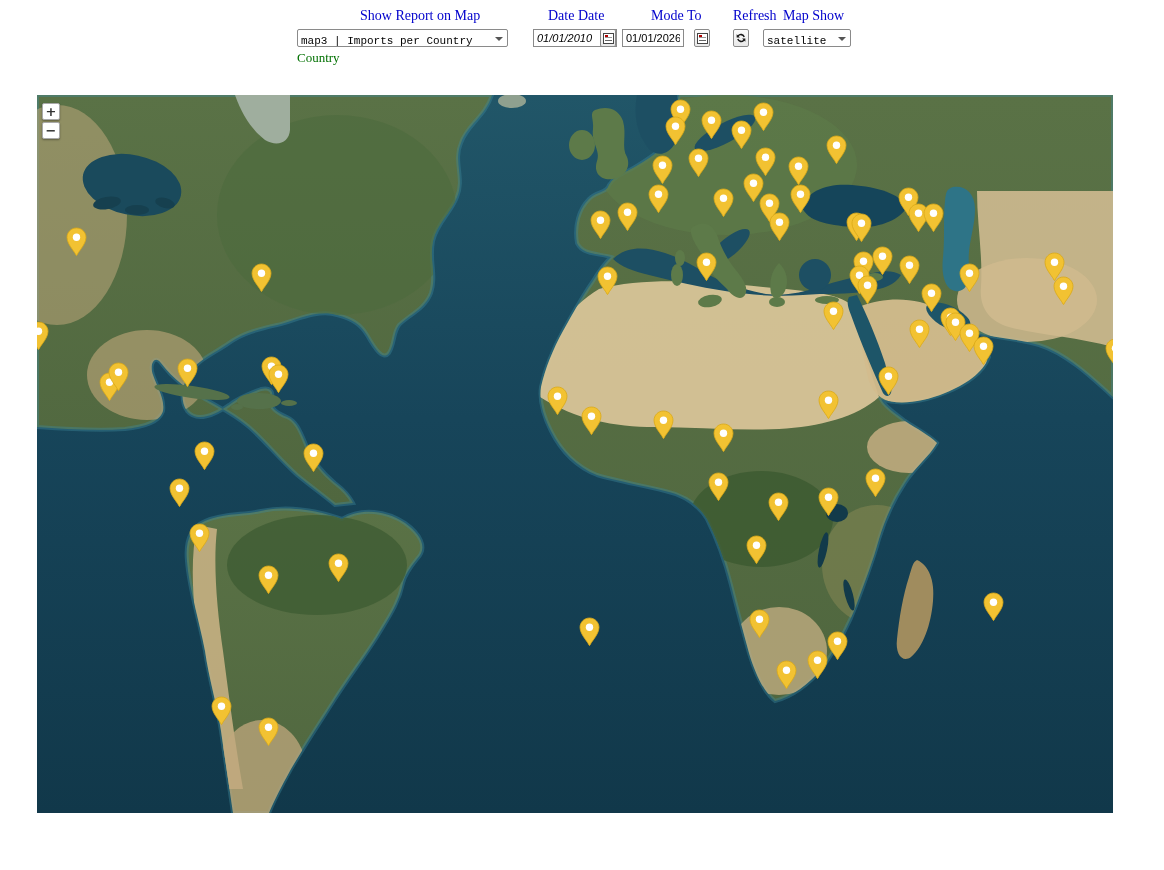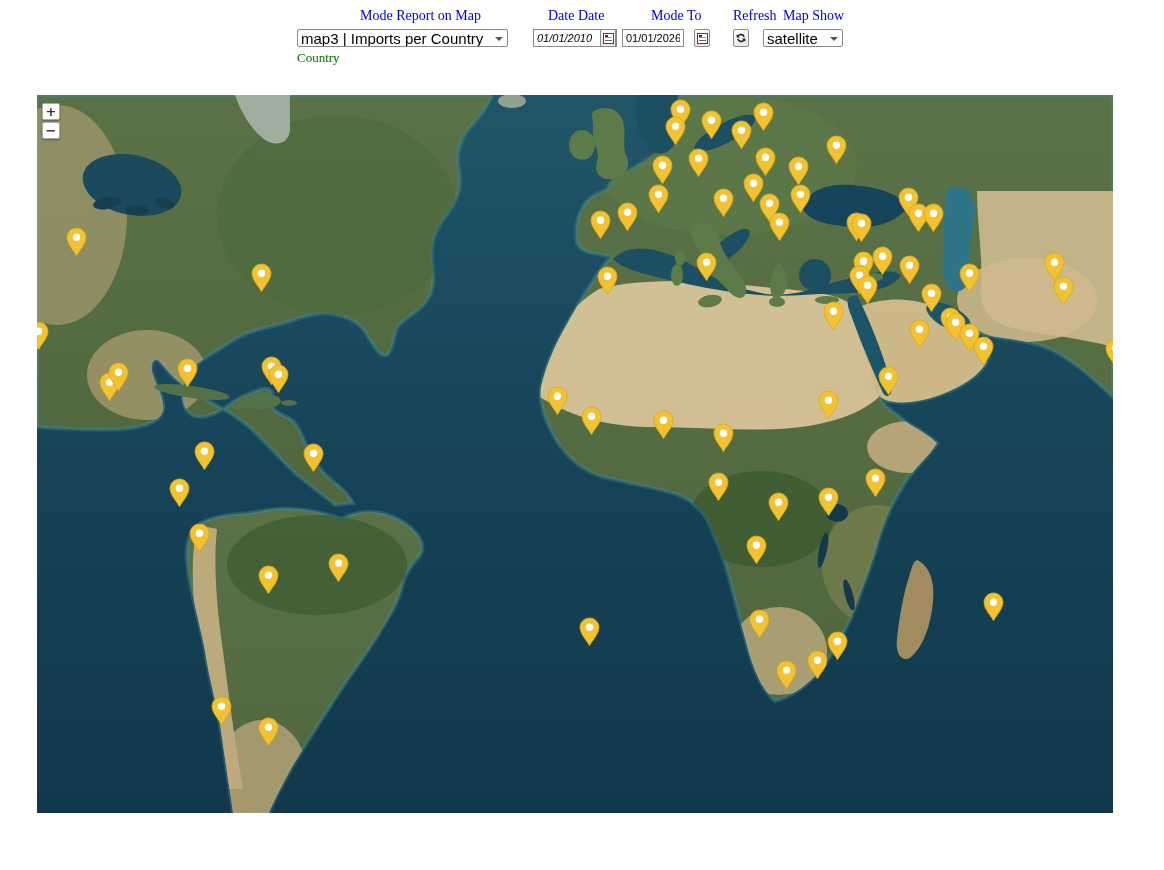--- a/index.html
+++ b/index.html
@@ -6,24 +6,24 @@
   body{width:1164px;height:870px;position:relative;font-family:"Liberation Sans",sans-serif;overflow:hidden;}
 
   
   .hdr-label{position:absolute;top:8px;font-family:"Liberation Serif",serif;font-size:14px;color:#0000cc;white-space:nowrap;}
   #lbl-report{left:360px;}
   #lbl-datefrom{left:548px;}
   #lbl-dateto{left:651px;}
   #lbl-refresh{left:717px;margin-left:16px;}
   #lbl-mapmode{left:783px;}
   .select-wrap{background:#fff;border:1px solid #8a8a8a;border-radius:2px;position:absolute;top:29px;height:18px;box-sizing:border-box;}
-  .select-wrap select{appearance:none;-webkit-appearance:none;border:none;background:transparent;width:100%;height:100%;font-size:15px;font-family:Liberation Sans, sans-serif;padding:0 14px 0 3px;outline:none;}
+  .select-wrap select{appearance:none;-webkit-appearance:none;border:none;background:transparent;width:100%;height:100%;font-size:11px;font-family:Liberation Mono, monospace;padding:0 14px 0 3px;outline:none;}
   .select-wrap .chev{position:absolute;right:4px;top:7px;width:0;height:0;border-left:4px solid transparent;border-right:4px solid transparent;border-top:4px solid #555;pointer-events:none;}
   #report-select-wrap{left:297px;width:211px;}
-  #mapmode-select-wrap{left:763px;width:80px;}
+  #mapmode-select-wrap{left:763px;width:88px;}
 
   .date-input{position:absolute;top:29px;height:18px;box-sizing:border-box;border:1px solid #8a8a8a;font-size:11px;padding:0 3px;font-family:"Liberation Sans",sans-serif;}
   #date-from-input{left:533px;width:84px;font-style:italic;}
   #date-to-input{left:622px;width:62px;}
 
   .mini-btn{position:absolute;top:29px;width:16px;height:18px;box-sizing:border-box;border:1px solid #8a8a8a;background:linear-gradient(#fdfdfd,#e8e8e8);border-radius:2px;padding:0;cursor:pointer;display:flex;align-items:center;justify-content:center;}
   #date-from-picker{left:600px;}
   #date-to-picker{left:694px;}
   #refresh-btn{left:733px;}
   .cal-icon{width:9px;height:9px;border:1px solid #444;background:#fff;position:relative;display:block;}
@@ -36,21 +36,21 @@
   #map-canvas{position:absolute;left:37px;top:95px;width:1076px;height:718px;overflow:hidden;background:#16414f;cursor:grab;}
   #world-svg{position:absolute;left:0;top:0;z-index:0;}
   #marker-layer{position:absolute;left:0;top:0;width:100%;height:100%;z-index:2;pointer-events:none;}
   .map-marker{position:absolute;width:21px;height:30px;pointer-events:auto;cursor:pointer;}
   #zoom-controls{position:absolute;left:5px;top:8px;z-index:3;width:18px;}
   .zoom-btn{display:block;width:18px;height:17px;box-sizing:border-box;margin-bottom:2px;background:#fff;border:1px solid #a9a9a9;border-radius:2px;font-size:13px;font-weight:bold;color:#333;line-height:13px;text-align:center;padding:0;cursor:pointer;box-shadow:0 1px 2px rgba(0,0,0,.35);font-family:"DejaVu Sans",sans-serif;}
 </style>
 </head>
 <body>
 
-<span class="hdr-label" id="lbl-report">Mode Report on Map</span>
+<span class="hdr-label" id="lbl-report">Show Report on Map</span>
 <span class="hdr-label" id="lbl-datefrom">Date Date</span>
 <span class="hdr-label" id="lbl-dateto">Mode To</span>
 <span class="hdr-label" id="lbl-refresh">Refresh</span>
 <span class="hdr-label" id="lbl-mapmode">Map Show</span>
 
 <div class="select-wrap" id="report-select-wrap">
   <select>
     <option>map3 | Imports per Country</option>
   </select>
   <span class="chev"></span>

